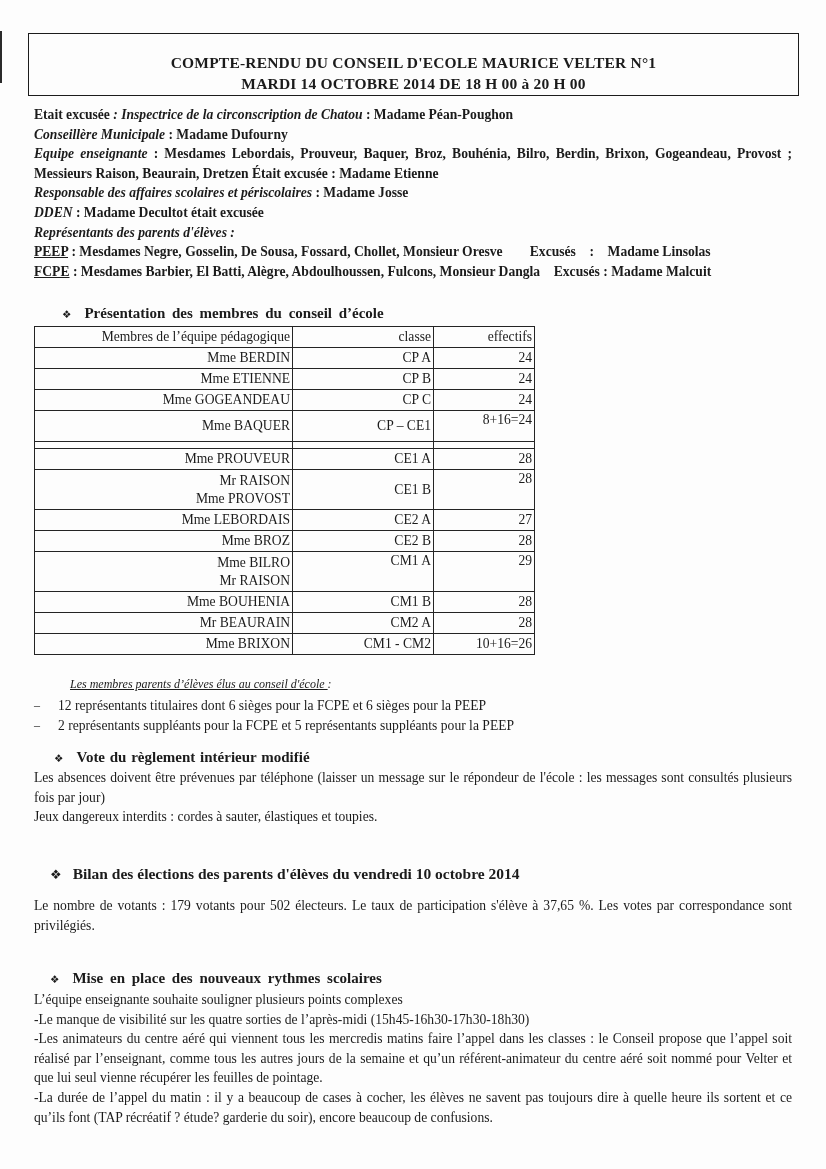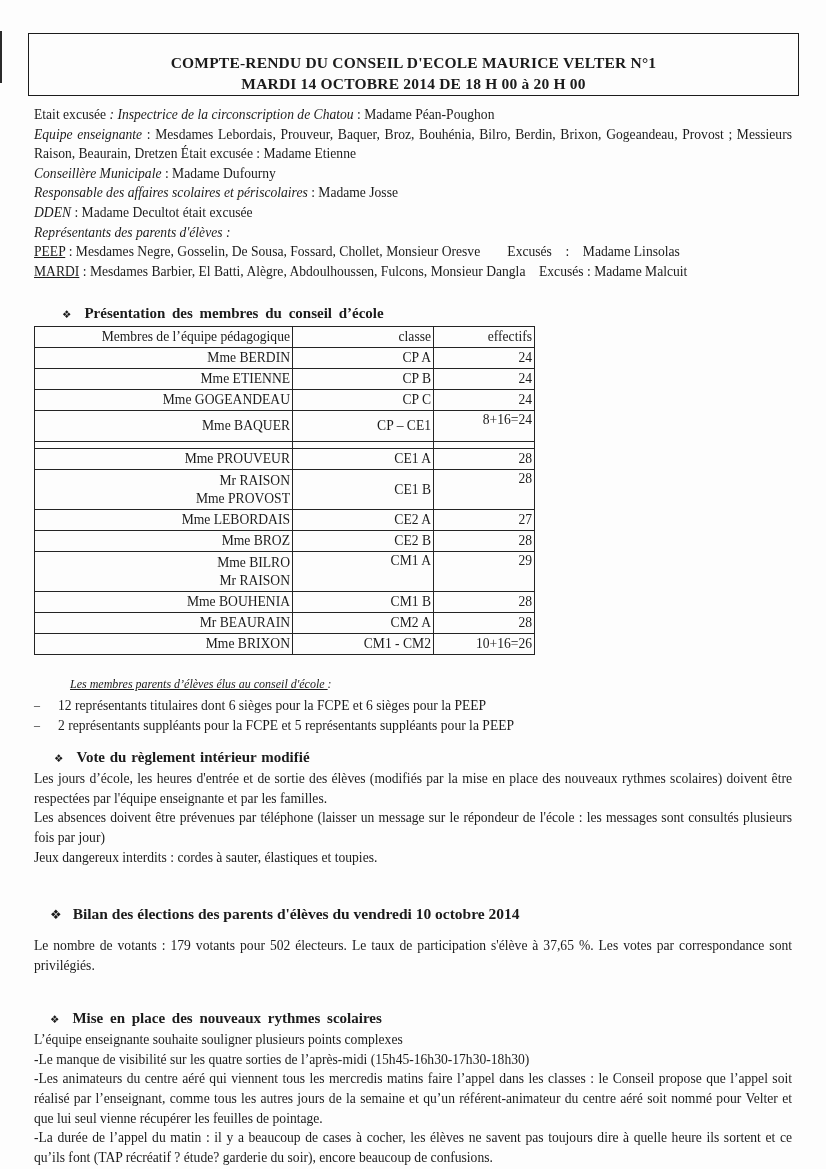--- a/index.html
+++ b/index.html
@@ -29,20 +29,21 @@
     line-height:21px;
     letter-spacing:.2px;
   }
   .content{margin:0 34px;}
   .attendees{margin-top:9px;}
   .attendees p{
     margin:0;
     font-size:13.6px;
     line-height:19.6px;
     text-align:justify;
+    font-weight:bold;
   }
   .it{font-style:italic;}
   .ul{text-decoration:underline;}
   .section-heading{
     font-weight:bold;
     font-size:15px;
     line-height:20px;
     display:flex;align-items:baseline;
   }
   .section-heading .diamond{
@@ -120,27 +121,27 @@
 
   <div class="title-box">
     <div class="title-line">COMPTE-RENDU DU CONSEIL D'ECOLE MAURICE VELTER N°1</div>
     <div class="title-line">MARDI 14 OCTOBRE 2014 DE 18 H 00 à 20 H 00</div>
   </div>
 
   <div class="content">
 
     <div class="attendees">
       <p><span>Etait excusée</span><span class="it"> : Inspectrice de la circonscription de Chatou</span><span> : Madame Péan-Poughon</span></p>
+      <p><span class="it">Conseillère Municipale</span><span> : Madame Dufourny</span></p>
       <p><span class="it">Equipe enseignante</span><span> : Mesdames Lebordais, Prouveur, Baquer, Broz, Bouhénia, Bilro, Berdin, Brixon, Gogeandeau,  Provost ; Messieurs Raison, Beaurain, Dretzen Était excusée : Madame Etienne</span></p>
-      <p><span class="it">Conseillère Municipale</span><span> : Madame Dufourny</span></p>
       <p><span class="it">Responsable des affaires scolaires et périscolaires</span><span> : Madame Josse</span></p>
       <p><span class="it">DDEN</span><span> : Madame Decultot était excusée</span></p>
       <p><span class="it">Représentants des parents d'élèves :</span></p>
       <p><span class="ul">PEEP</span><span> :  Mesdames Negre, Gosselin, De Sousa, Fossard, Chollet, Monsieur Oresve&nbsp;&nbsp;&nbsp;&nbsp;&nbsp;&nbsp;&nbsp; Excusés&nbsp;&nbsp;&nbsp; :&nbsp;&nbsp;&nbsp; Madame Linsolas</span></p>
-      <p><span class="ul">MARDI</span><span> : Mesdames Barbier, El Batti, Alègre, Abdoulhoussen, Fulcons, Monsieur Dangla&nbsp;&nbsp;&nbsp; Excusés : Madame Malcuit</span></p>
+      <p><span class="ul">FCPE</span><span> : Mesdames Barbier, El Batti, Alègre, Abdoulhoussen, Fulcons, Monsieur Dangla&nbsp;&nbsp;&nbsp; Excusés : Madame Malcuit</span></p>
     </div>
 
     <div class="section-heading h-presentation">
       <span class="diamond">❖</span>
       <span>Présentation des membres du conseil d’école</span>
     </div>
 
     <table class="roster">
       <tbody>
         <tr class="r-header">
@@ -231,21 +232,20 @@
       <div class="elected-item">
         <span class="dash">–</span>
         <span>2 représentants suppléants pour la FCPE et 5 représentants suppléants pour la PEEP</span>
       </div>
     </div>
 
     <div class="section-heading h-reglement">
       <span class="diamond">❖</span>
       <span>Vote du règlement intérieur modifié</span>
     </div>
-    <p class="body-par gap-after-heading">Les jours d’école, les heures d'entrée et de sortie des élèves (modifiés par la mise en place des nouveaux rythmes scolaires) doivent être respectées par l'équipe enseignante et par les familles.</p>
     <p class="body-par">Les absences doivent être prévenues par téléphone (laisser un message sur le répondeur de l'école : les messages sont consultés plusieurs fois par jour)</p>
     <p class="body-par">Jeux dangereux interdits : cordes à sauter, élastiques et toupies.</p>
 
     <div class="section-heading h-bilan">
       <span class="diamond">❖</span>
       <span>Bilan des élections des parents d'élèves du vendredi 10 octobre 2014</span>
     </div>
     <p class="body-par votes-par">Le nombre de votants : 179 votants pour 502 électeurs. Le taux de participation s'élève à 37,65 %. Les votes par correspondance sont privilégiés.</p>
 
     <div class="section-heading h-rythmes">

